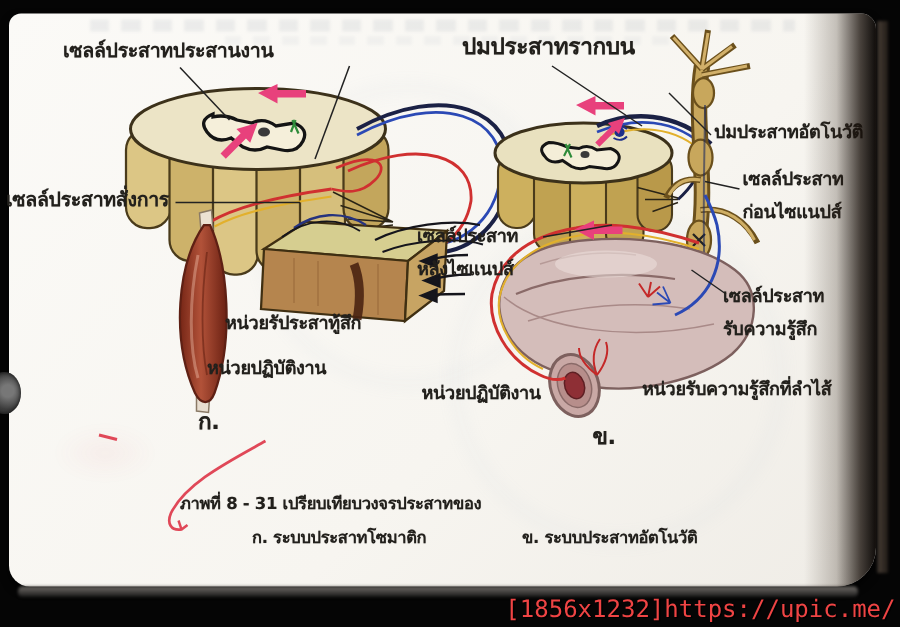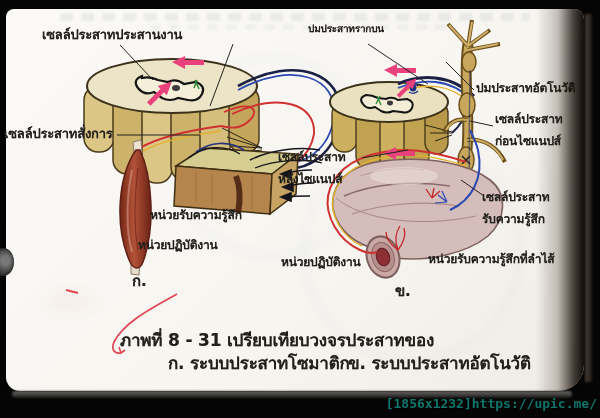--- a/index.html
+++ b/index.html
@@ -30,38 +30,38 @@
     box-shadow:inset 0 0 3px #111;
   }
   #art{position:absolute;left:0;top:0;z-index:2;}
   .lbl{
     position:absolute;z-index:3;color:#22201c;
     font-weight:700;font-size:12px;line-height:1.3;white-space:nowrap;
     letter-spacing:-0.2px;text-shadow:0 0 .5px rgba(40,35,30,.4);
   }
   .lbl.two{white-space:pre-line;line-height:1.85;}
   .panel-letter{font-size:15px;}
-  .caption{font-size:17px;text-align:right;}
+  .caption{font-size:11px;text-align:right;}
   #edge-right{
     position:absolute;left:536px;top:9px;width:48px;height:382px;z-index:5;
     border-radius:0 10px 26px 0;
     background:linear-gradient(to right,rgba(30,20,12,0) 0%,rgba(45,32,20,.25) 45%,rgba(24,16,10,.78) 78%,rgba(8,5,3,.97) 100%);
   }
   #book-edge{
     position:absolute;left:585px;top:14px;width:7px;height:368px;z-index:5;
     background:linear-gradient(to right,#55493f,#2a231d);filter:blur(1px);opacity:.8;
   }
   #page-shadow{
     position:absolute;left:12px;top:391px;width:560px;height:7px;z-index:4;
     background:linear-gradient(to bottom,#6e6a66,#191919);filter:blur(1.2px);border-radius:3px;
   }
   #watermark{
-    position:absolute;right:3px;top:396px;z-index:6;color:#0f766e;
+    position:absolute;right:3px;top:396px;z-index:6;color:#ef4444;
     font-family:"DejaVu Sans Mono","Liberation Mono",monospace;
-    font-size:13px;font-weight:700;letter-spacing:0;
+    font-size:16px;font-weight:400;letter-spacing:0;
     text-shadow:1px 1px 0 #000;
   }
 </style>
 </head>
 <body>
 
 <div id="stage">
 
   <div id="page"></div>
 
@@ -234,30 +234,30 @@
     </g>
 
     <g stroke="#e04858" fill="none">
       <path d="M177,294 C152,308 124,322 114,342 C111,349 114,354 121,353 l4,-3" stroke-width="1.8"></path>
       <path d="M121,353 l-2,-6" stroke-width="1.6"></path>
       <path d="M66,290 l12,3" stroke-width="2"></path>
     </g>
   </svg>
 
   <div class="lbl" style="left:42px;top:27px;font-size:13px">เซลล์ประสาทประสานงาน</div>
-  <div class="lbl" style="left:308px;top:22px;font-size:10px">ปมประสาทรากบน</div>
+  <div class="lbl" style="left:308px;top:22px;font-size:15px">ปมประสาทรากบน</div>
   <div class="lbl" style="left:476px;top:81px">ปมประสาทอัตโนวัติ</div>
   <div class="lbl two" style="left:495px;top:108px">เซลล์ประสาท
 ก่อนไซแนปส์</div>
   <div class="lbl" style="left:4px;top:126px;font-size:13px">เซลล์ประสาทสั่งการ</div>
   <div class="lbl two" style="left:278px;top:146px">เซลล์ประสาท
 หลังไซแนปส์</div>
   <div class="lbl two" style="left:482px;top:186px">เซลล์ประสาท
 รับความรู้สึก</div>
-  <div class="lbl" style="left:150px;top:208px">หน่วยรับความรู้สึก</div>
+  <div class="lbl" style="left:150px;top:208px">หน่วยรัประสาทู้สึก</div>
   <div class="lbl" style="left:138px;top:238px">หน่วยปฏิบัติงาน</div>
   <div class="lbl" style="left:281px;top:255px">หน่วยปฏิบัติงาน</div>
   <div class="lbl" style="left:428px;top:252px">หน่วยรับความรู้สึกที่ลำไส้</div>
 
   <div class="lbl panel-letter" style="left:132px;top:272px">ก.</div>
   <div class="lbl panel-letter" style="left:395px;top:282px">ข.</div>
 
   <div class="lbl caption" style="left:120px;top:329px">ภาพที่ 8 - 31 เปรียบเทียบวงจรประสาทของ</div>
   <div class="lbl caption" style="left:348px;top:352px">ข. ระบบประสาทอัตโนวัติ</div>
   <div class="lbl caption" style="left:168px;top:352px">ก. ระบบประสาทโซมาติก</div>

